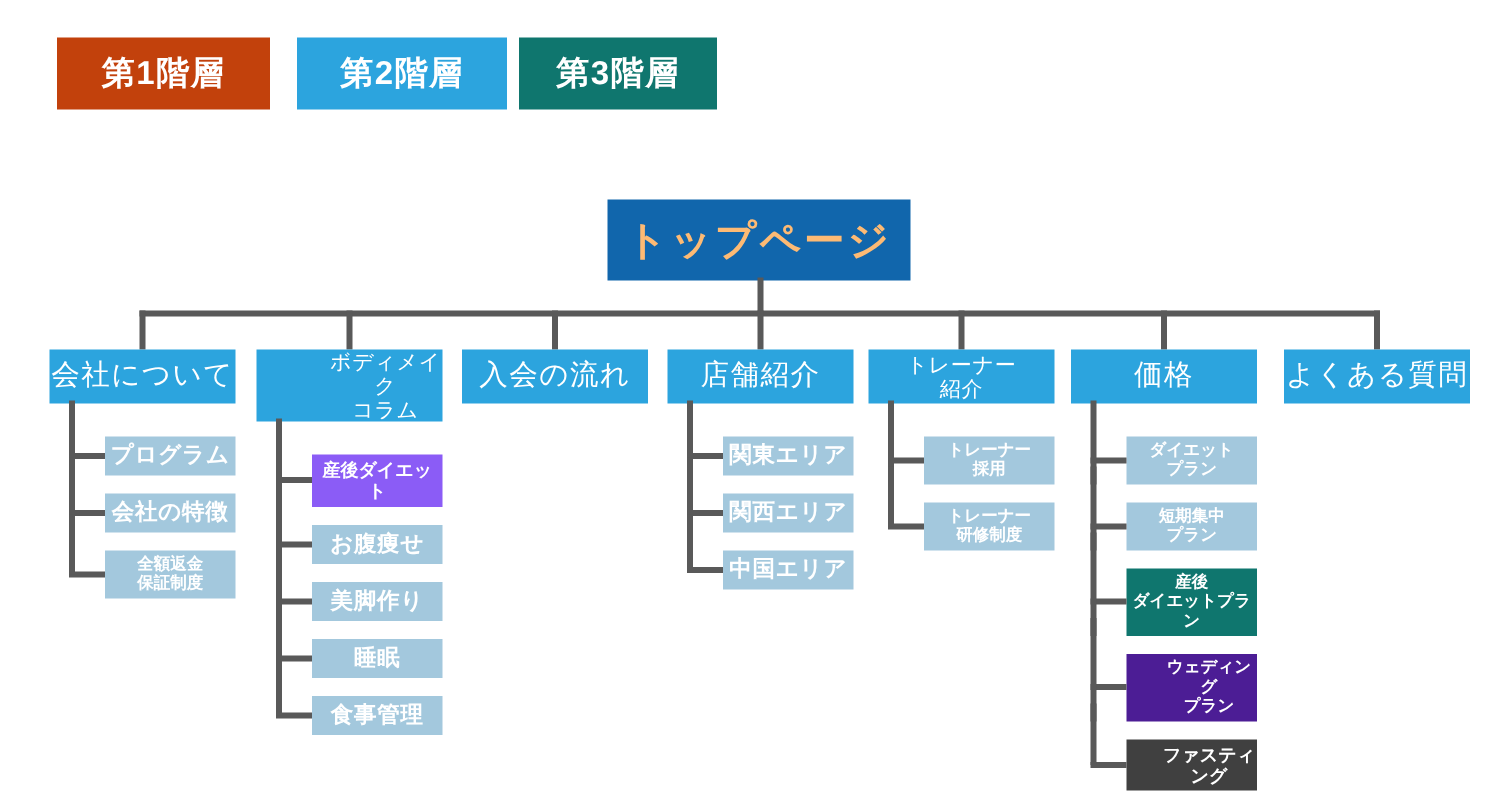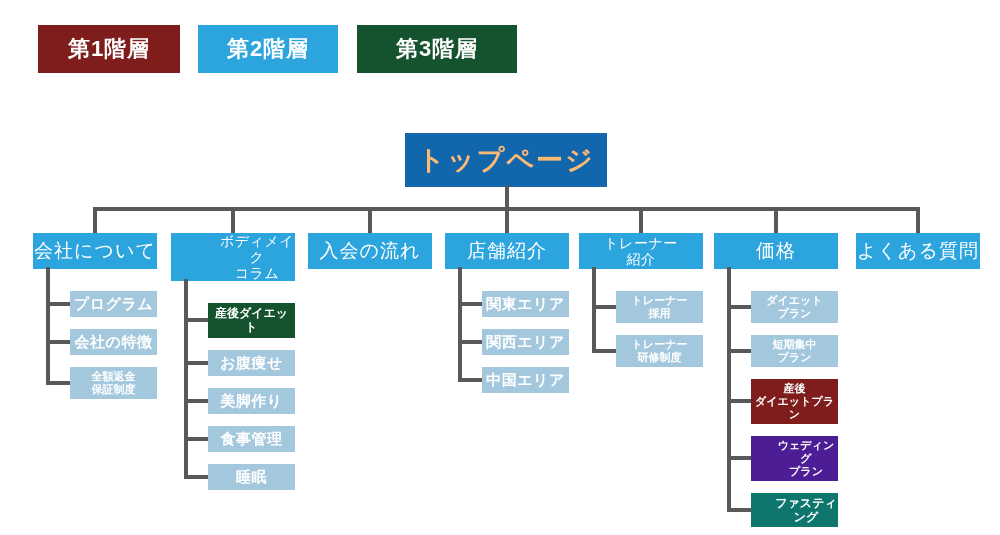--- a/index.html
+++ b/index.html
@@ -109,23 +109,23 @@
     letter-spacing: 0.5px;
   }
   .l3-node.s1 { font-size: 12px; letter-spacing: 0; }
   .l3-node.s2 { font-size: 11px; letter-spacing: 0; }
 </style>
 </head>
 <body>
 
 <div id="stage" style="background: rgb(255, 255, 255);">
   <div id="legend">
-      <div class="legend-box" style="left: 38px; width: 142px; background: #7f1d1d;">第1階層</div>
+      <div class="legend-box" style="left: 38px; width: 142px; background: #c2410c;">第1階層</div>
       <div class="legend-box" style="left: 198px; width: 140px; background: rgb(44, 164, 222);">第2階層</div>
-      <div class="legend-box" style="left: 357px; width: 160px; background: #14532d;">第3階層</div>
+      <div class="legend-box" style="left: 346px; width: 132px; background: #0f766e;">第3階層</div>
     </div>
 
   <div class="root-node" style="background: rgb(17, 102, 172);">トップページ</div>
 
   <div id="connectors">
       <div class="conn" style="left: 505px; top: 185px; width: 4px; height: 25px; background: rgb(89, 89, 89);"></div>
       <div class="conn" style="left: 93px; top: 207px; width: 827px; height: 4px; background: rgb(89, 89, 89);"></div>
       <div class="conn" style="left: 93px; top: 207px; width: 4px; height: 26px; background: rgb(89, 89, 89);"></div>
       <div class="conn" style="left: 231px; top: 207px; width: 4px; height: 26px; background: rgb(89, 89, 89);"></div>
       <div class="conn" style="left: 368px; top: 207px; width: 4px; height: 26px; background: rgb(89, 89, 89);"></div>
@@ -153,42 +153,42 @@
             <div class="l3-node s2" style="background: rgb(163, 200, 221);">
               <span>全額返金<br>保証制度</span>
             </div>
           </div>
         </div>
       </div>
       <div class="col" style="left: 171px;">
         <div class="l2-node two-line" style="background: rgb(44, 164, 222); padding-left: 48px;">ボディメイク<br>コラム</div>
         <div class="children">
           <div class="child-row">
-            <div class="l3-node s1" style="background: #14532d;">
+            <div class="l3-node s1" style="background: #8b5cf6;">
               <span>産後ダイエット</span>
             </div>
           </div>
           <div class="child-row">
             <div class="l3-node" style="background: rgb(163, 200, 221);">
               <span>お腹痩せ</span>
             </div>
           </div>
           <div class="child-row">
             <div class="l3-node" style="background: rgb(163, 200, 221);">
               <span>美脚作り</span>
             </div>
           </div>
           <div class="child-row">
             <div class="l3-node" style="background: rgb(163, 200, 221);">
+              <span>睡眠</span>
+            </div>
+          </div>
+          <div class="child-row">
+            <div class="l3-node" style="background: rgb(163, 200, 221);">
               <span>食事管理</span>
-            </div>
-          </div>
-          <div class="child-row">
-            <div class="l3-node" style="background: rgb(163, 200, 221);">
-              <span>睡眠</span>
             </div>
           </div>
         </div>
       </div>
       <div class="col" style="left: 308px;">
         <div class="l2-node" style="background: rgb(44, 164, 222);">入会の流れ</div>
       </div>
       <div class="col" style="left: 445px;">
         <div class="l2-node" style="background: rgb(44, 164, 222);">店舗紹介</div>
         <div class="children">
@@ -231,31 +231,31 @@
             <div class="l3-node s2" style="background: rgb(163, 200, 221);">
               <span>ダイエット<br>プラン</span>
             </div>
           </div>
           <div class="child-row">
             <div class="l3-node s2" style="background: rgb(163, 200, 221);">
               <span>短期集中<br>プラン</span>
             </div>
           </div>
           <div class="child-row">
-            <div class="l3-node s2" style="background: #7f1d1d;">
+            <div class="l3-node s2" style="background: #0f766e;">
               <span>産後<br>ダイエットプラン</span>
             </div>
           </div>
           <div class="child-row">
             <div class="l3-node s2" style="background: #4c1d95; padding-left: 24px;">
               <span>ウェディング<br>プラン</span>
             </div>
           </div>
           <div class="child-row">
-            <div class="l3-node s1" style="background: #0f766e; padding-left: 24px;">
+            <div class="l3-node s1" style="background: #404040; padding-left: 24px;">
               <span>ファスティング</span>
             </div>
           </div>
         </div>
       </div>
       <div class="col" style="left: 856px;">
         <div class="l2-node" style="background: rgb(44, 164, 222);">よくある質問</div>
       </div>
     </div>
 </div>

